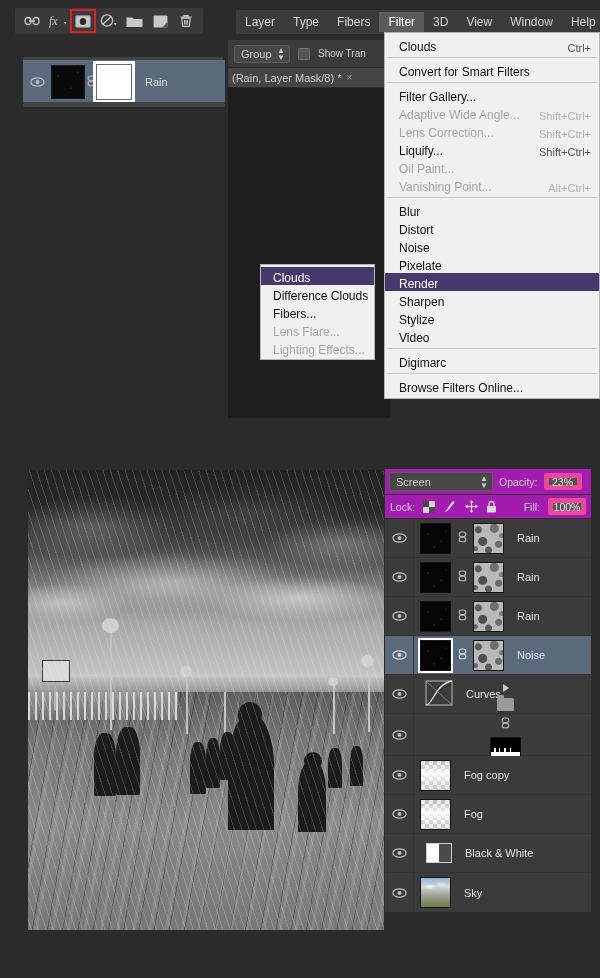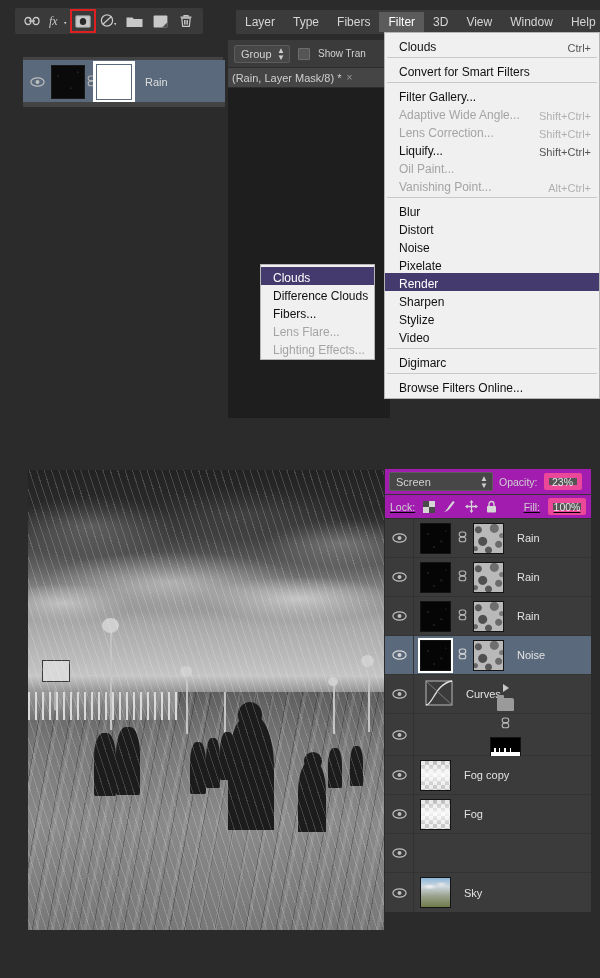--- a/index.html
+++ b/index.html
@@ -189,21 +189,20 @@
   #lp-blend-row .select-box { min-width: 104px; height: 19px; }
   .lp-small { color: #cfcfcf; font-size: 10.5px; white-space: nowrap; }
   .num-field {
     background: #545454; border: 5px solid #ec4899; border-radius: 2px;
     color: #e8e8e8; font-size: 10.5px; height: 17px; min-width: 38px;
     display:flex; align-items:center; justify-content:center;
   }
   #lp-lock-row {
     height: 24px; display:flex; align-items:center; gap:8px; padding: 0 5px;
     border-bottom: 1px solid #2f2f2f;
-    text-decoration: underline;
   }
   .lock-ico { color: #d0d0d0; display:flex; align-items:center; }
 
   .layer-row {
     height: 39px; display: flex; align-items: center;
     border-bottom: 1px solid #333; background: #3b3b3b; position: relative;
   }
   .layer-row.selected { background: #5a6a7c; }
   .lr-eye { width: 28px; display:flex; align-items:center; justify-content:center; }
   .lr-sep { position:absolute; left:28px; top:0; bottom:0; width:1px; background:#323232; }
@@ -716,20 +715,24 @@
     <div class="layer-row">
       <div class="lr-eye">
           <span class="eye">
             <svg width="15" height="10" viewBox="0 0 15 10">
               <ellipse cx="7.5" cy="5" rx="6.6" ry="4.2" fill="none" stroke="#bdbdbd" stroke-width="1.2"></ellipse>
               <circle cx="7.5" cy="5" r="2" fill="#bdbdbd"></circle>
             </svg>
           </span>
         </div>
       <div class="lr-sep"></div>
+      <div class="lr-body" style="padding-left:13px;">
+        <div class="th-bw"></div>
+        <span class="lr-name">Black &amp; White</span>
+      </div>
     </div>
 
     <div class="layer-row" style="border-bottom:none;">
       <div class="lr-eye">
           <span class="eye">
             <svg width="15" height="10" viewBox="0 0 15 10">
               <ellipse cx="7.5" cy="5" rx="6.6" ry="4.2" fill="none" stroke="#bdbdbd" stroke-width="1.2"></ellipse>
               <circle cx="7.5" cy="5" r="2" fill="#bdbdbd"></circle>
             </svg>
           </span>

